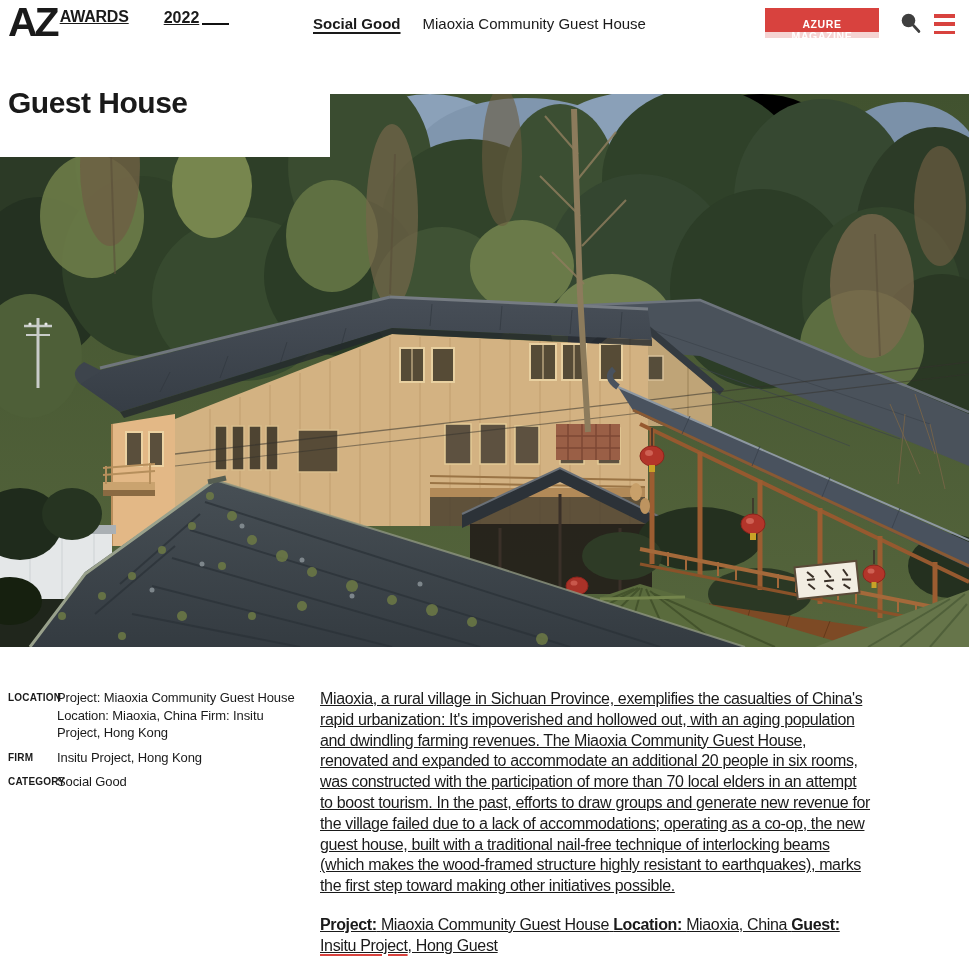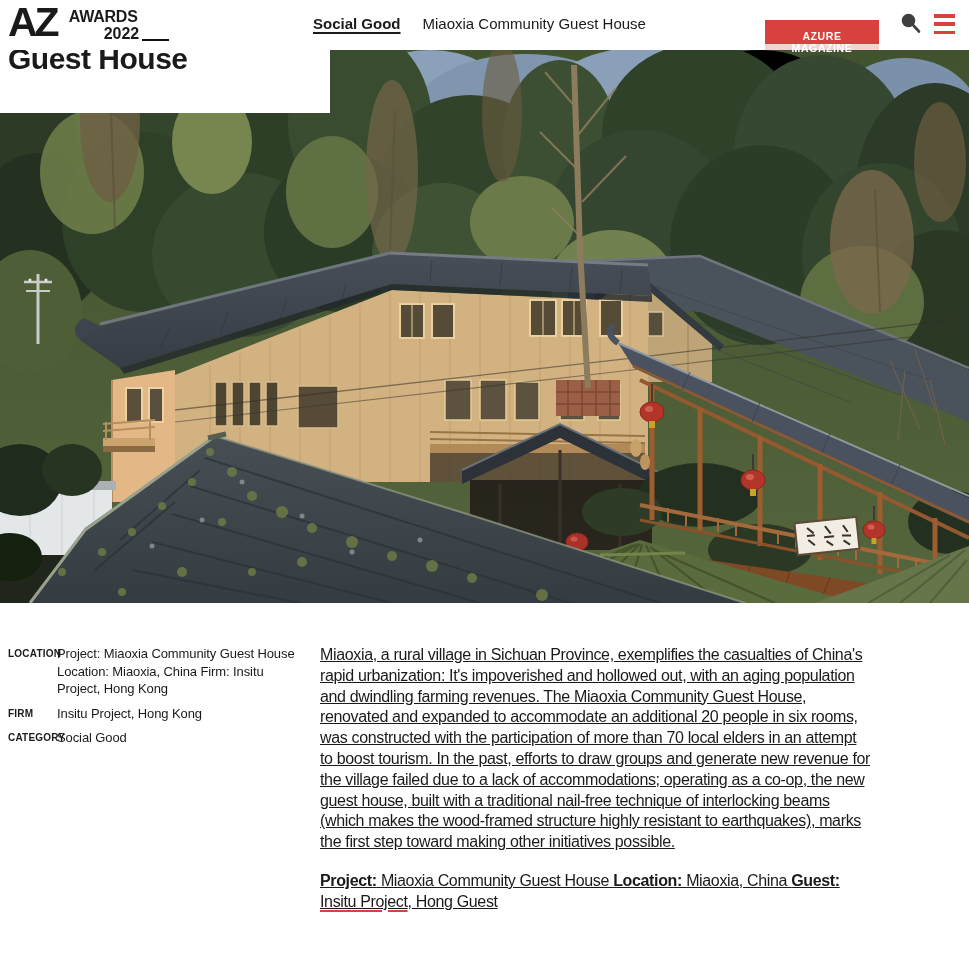--- a/index.html
+++ b/index.html
@@ -3,37 +3,37 @@
 <meta charset="utf-8">
 <style>
   html,body{margin:0;padding:0;background:#fff;}
   body{width:969px;height:969px;font-family:"Liberation Sans",sans-serif;color:#1a1a1a;overflow:hidden;}
   .page{position:relative;width:969px;height:969px;background:#fff;}
 
   
   .header{position:relative;width:912px;height:50px;background:#fff;z-index:3;}
   .logo{position:absolute;left:8px;top:6px;display:flex;align-items:flex-start;cursor:pointer;}
   .logo-az{font-size:41px;font-weight:900;letter-spacing:-3px;line-height:.82;}
-  .logo-right{display:flex;flex-direction:column;margin-left:12px;margin-top:3px;}
+  .logo-right{display:flex;flex-direction:row;margin-left:3px;margin-top:3px;text-decoration:underline;}
   .logo-awards{font-size:16px;font-weight:800;letter-spacing:-.2px;line-height:1;}
   .logo-year-row{display:flex;align-items:flex-end;margin-top:1px;}
   .logo-year{font-size:16px;font-weight:800;line-height:1;padding-left:35px;}
   .logo-underscore{width:27px;height:2px;background:#111;margin-left:3px;margin-bottom:1px;}
 
   .breadcrumb{position:absolute;left:313px;top:15px;display:flex;gap:22px;align-items:baseline;font-size:15px;white-space:nowrap;}
   .crumb-category{font-weight:bold;text-decoration:underline;text-decoration-thickness:2px;text-underline-offset:3px;cursor:pointer;}
   .crumb-current{font-weight:normal;}
 
-  .magazine-btn{position:absolute;left:765px;top:8px;width:114px;height:30px;background:#d8423e;border:none;border-bottom:6px solid #f5d3d2;color:#fff;font-family:"Liberation Sans",sans-serif;font-weight:bold;font-size:10.5px;letter-spacing:.6px;cursor:pointer;padding:10px;margin-top:12px;}
+  .magazine-btn{position:absolute;left:765px;top:8px;width:114px;height:30px;background:#d8423e;border:none;border-bottom:6px solid #f5d3d2;color:#fff;font-family:"Liberation Sans",sans-serif;font-weight:bold;font-size:10.5px;letter-spacing:.6px;cursor:pointer;padding:10px;}
   .search-btn{position:absolute;left:898px;top:11px;width:26px;height:26px;background:none;border:none;padding:0;cursor:pointer;}
   .menu-btn{position:absolute;left:934px;top:14px;width:22px;height:20px;background:none;border:none;padding:0;cursor:pointer;display:flex;flex-direction:column;justify-content:space-between;}
   .menu-bar{width:21px;height:3.5px;background:#d8423e;}
 
   
-  .hero{position:relative;width:969px;height:553px;}
+  .hero{position:relative;width:969px;height:553px;margin-top:44px;}
   .hero svg{position:absolute;left:0;top:0;display:block;}
   .title-box{position:absolute;left:0;top:0;width:330px;height:63px;background:#fff;z-index:2;}
   .page-title{margin:0;padding-left:8px;font-size:30px;font-weight:bold;letter-spacing:-.5px;line-height:1;transform:translateY(-6px);}
 
   
   .content{display:flex;height:366px;box-sizing:border-box;padding-top:42px;overflow:hidden;}
   .meta-col{flex:none;width:320px;box-sizing:border-box;padding-left:8px;}
   .meta-row{display:flex;margin-bottom:7px;}
   .meta-label{flex:none;width:49px;font-size:10px;font-weight:bold;letter-spacing:.2px;padding-top:3px;}
   .meta-value{width:240px;font-size:13px;line-height:1.35;letter-spacing:-.1px;}

